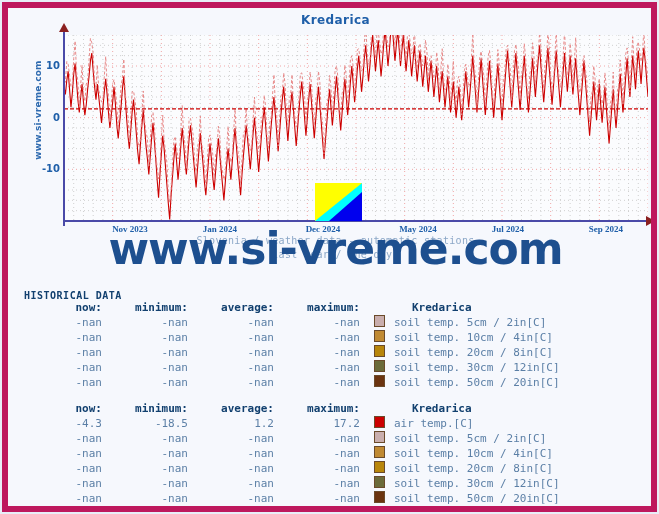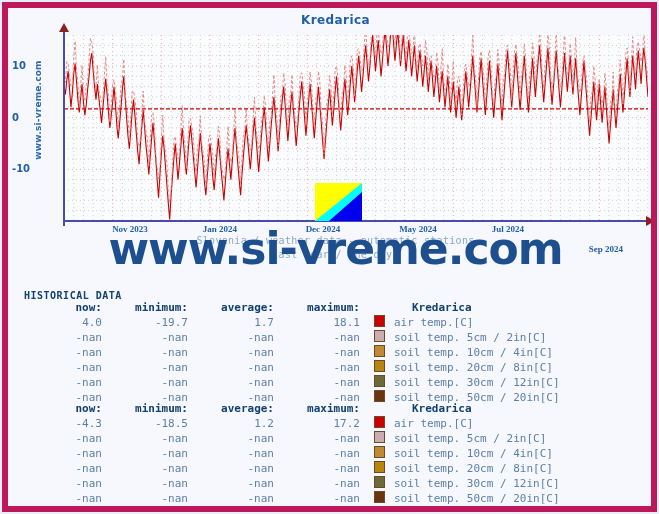--- a/index.html
+++ b/index.html
@@ -51,21 +51,21 @@
   .axisY{position:absolute;left:55px;top:22px;width:2px;height:196px;background:#4a4aa8;}
   .axisX{position:absolute;left:55px;top:212px;width:588px;height:2px;background:#4a4aa8;}
   .arrY{position:absolute;left:51px;top:15px;width:0;height:0;
         border-left:5px solid transparent;border-right:5px solid transparent;
         border-bottom:9px solid #8b2020;}
   .arrX{position:absolute;left:638px;top:208px;width:0;height:0;
         border-top:5px solid transparent;border-bottom:5px solid transparent;
         border-left:9px solid #8b2020;}
 
   .ytick{
-    position:absolute;right:0;width:48px;text-align:left;
+    position:absolute;right:0;width:48px;text-align:right;
     font-family:"DejaVu Sans",sans-serif;font-size:10px;color:#1f5fa9;font-weight:bold;
   }
   .ytickwrap{position:absolute;left:0;top:0;width:52px;height:220px;}
 
   .xtick{
     position:absolute;top:216px;
     font-family:Liberation Serif, serif;font-size:9px;color:#1f5fa9;font-weight:bold;
     transform:translateX(-50%);white-space:nowrap;
   }
 
@@ -232,21 +232,21 @@
       <div class="ytick" style="top: 52px;">10</div>
       <div class="ytick" style="top: 103.667px;">0</div>
       <div class="ytick" style="top: 155.333px;">-10</div>
     </div>
   <div id="xtickwrap">
       <div class="xtick" style="left: 122px;">Nov 2023</div>
       <div class="xtick" style="left: 212px;">Jan 2024</div>
       <div class="xtick" style="left: 315px;">Dec 2024</div>
       <div class="xtick" style="left: 410px;">May 2024</div>
       <div class="xtick" style="left: 500px;">Jul 2024</div>
-      <div class="xtick" style="left: 598px; margin-top: 20px;">Sep 2024</div>
+      <div class="xtick" style="left: 598px;">Sep 2024</div>
     </div>
 
   <svg class="logo" viewBox="0 0 47 38" preserveAspectRatio="none">
     <rect x="0" y="0" width="47" height="38" fill="#ffff00"></rect>
     <polygon points="47,0 47,38 0,38" fill="#00ffff"></polygon>
     <polygon points="47,9 47,38 14,38" fill="#0000ee"></polygon>
   </svg>
 
   <div class="caption cap2">last year / one day.</div>
   <div class="caption cap1">Slovenia / weather data - automatic stations</div>
@@ -261,28 +261,20 @@
           <th class="c-now">now:</th>
           <th class="c-min">minimum:</th>
           <th class="c-avg">average:</th>
           <th class="c-max">maximum:</th>
           <th></th>
           <th class="lbl">Kredarica</th>
         </tr>
       </thead>
       <tbody id="hist-body">
           <tr>
-            <td class="num c-now">4.0</td>
-            <td class="num c-min">-19.7</td>
-            <td class="num c-avg">1.7</td>
-            <td class="num c-max">18.1</td>
-            <td class="sw"><span class="swatch" style="background: rgb(204, 0, 0);"></span></td>
-            <td class="lbl">air temp.[C]</td>
-          </tr>
-          <tr>
             <td class="num c-now">-nan</td>
             <td class="num c-min">-nan</td>
             <td class="num c-avg">-nan</td>
             <td class="num c-max">-nan</td>
             <td class="sw"><span class="swatch" style="background: rgb(201, 174, 173);"></span></td>
             <td class="lbl">soil temp. 5cm / 2in[C]</td>
           </tr>
           <tr>
             <td class="num c-now">-nan</td>
             <td class="num c-min">-nan</td>

